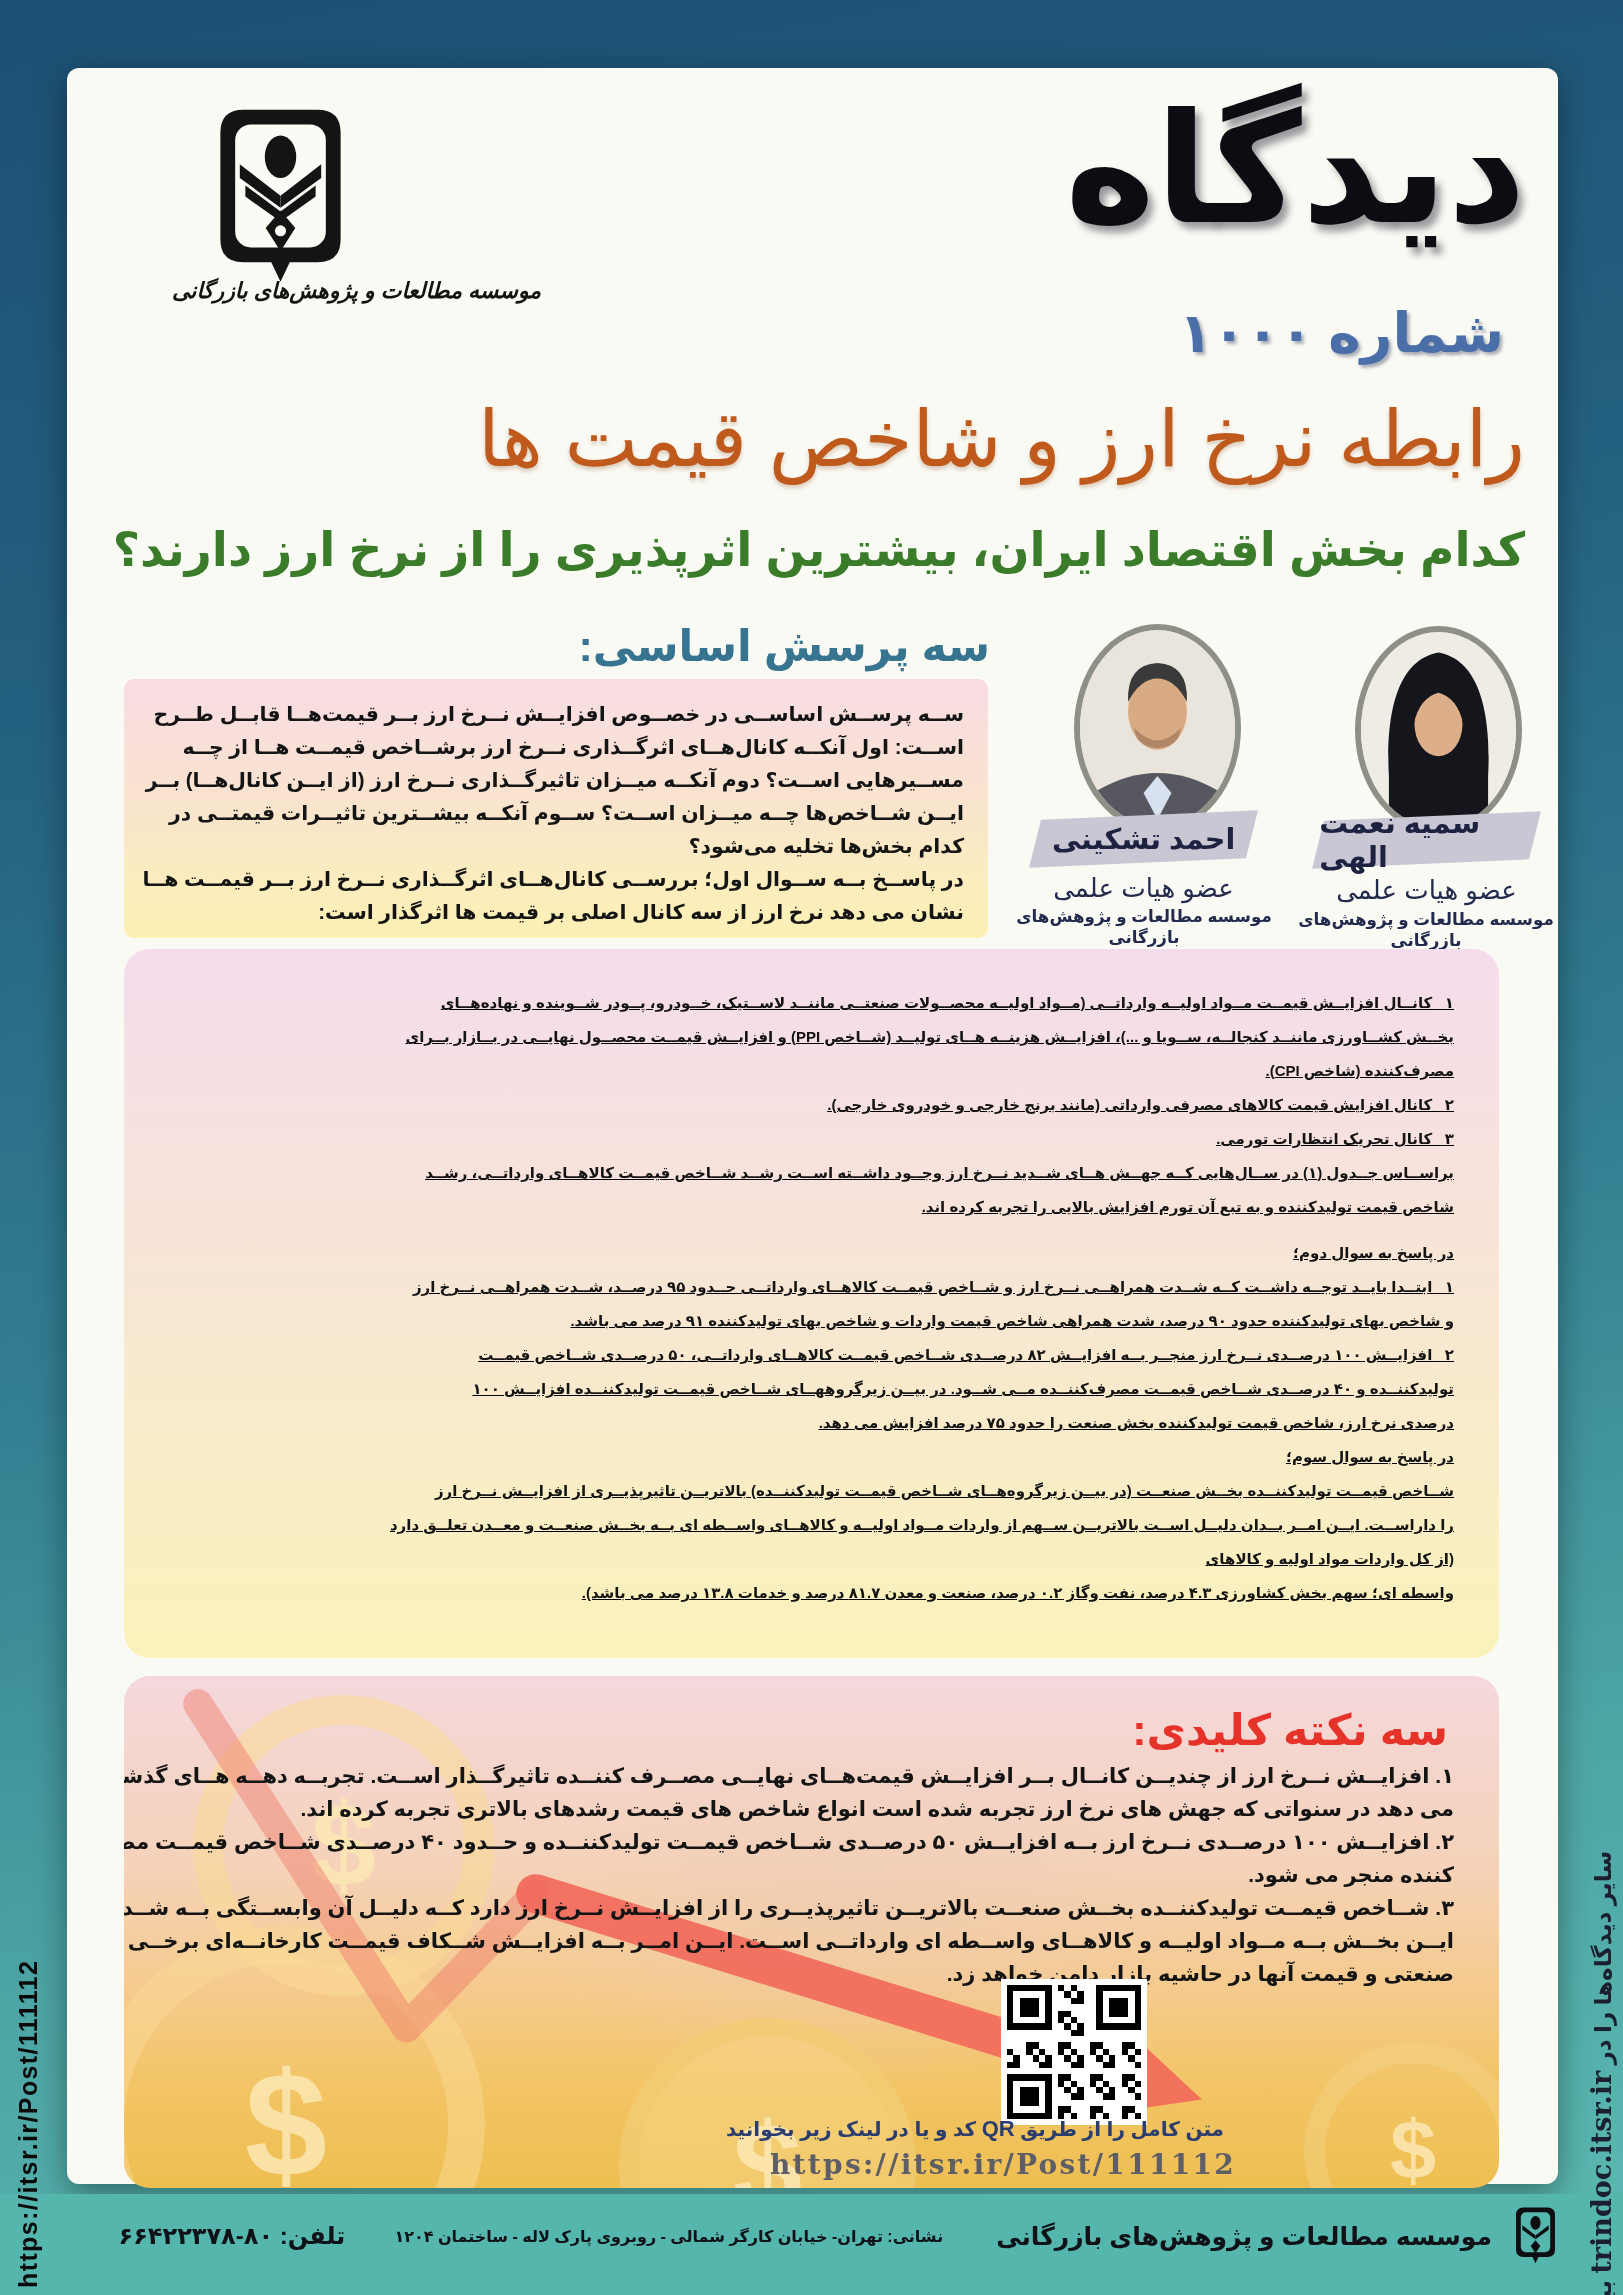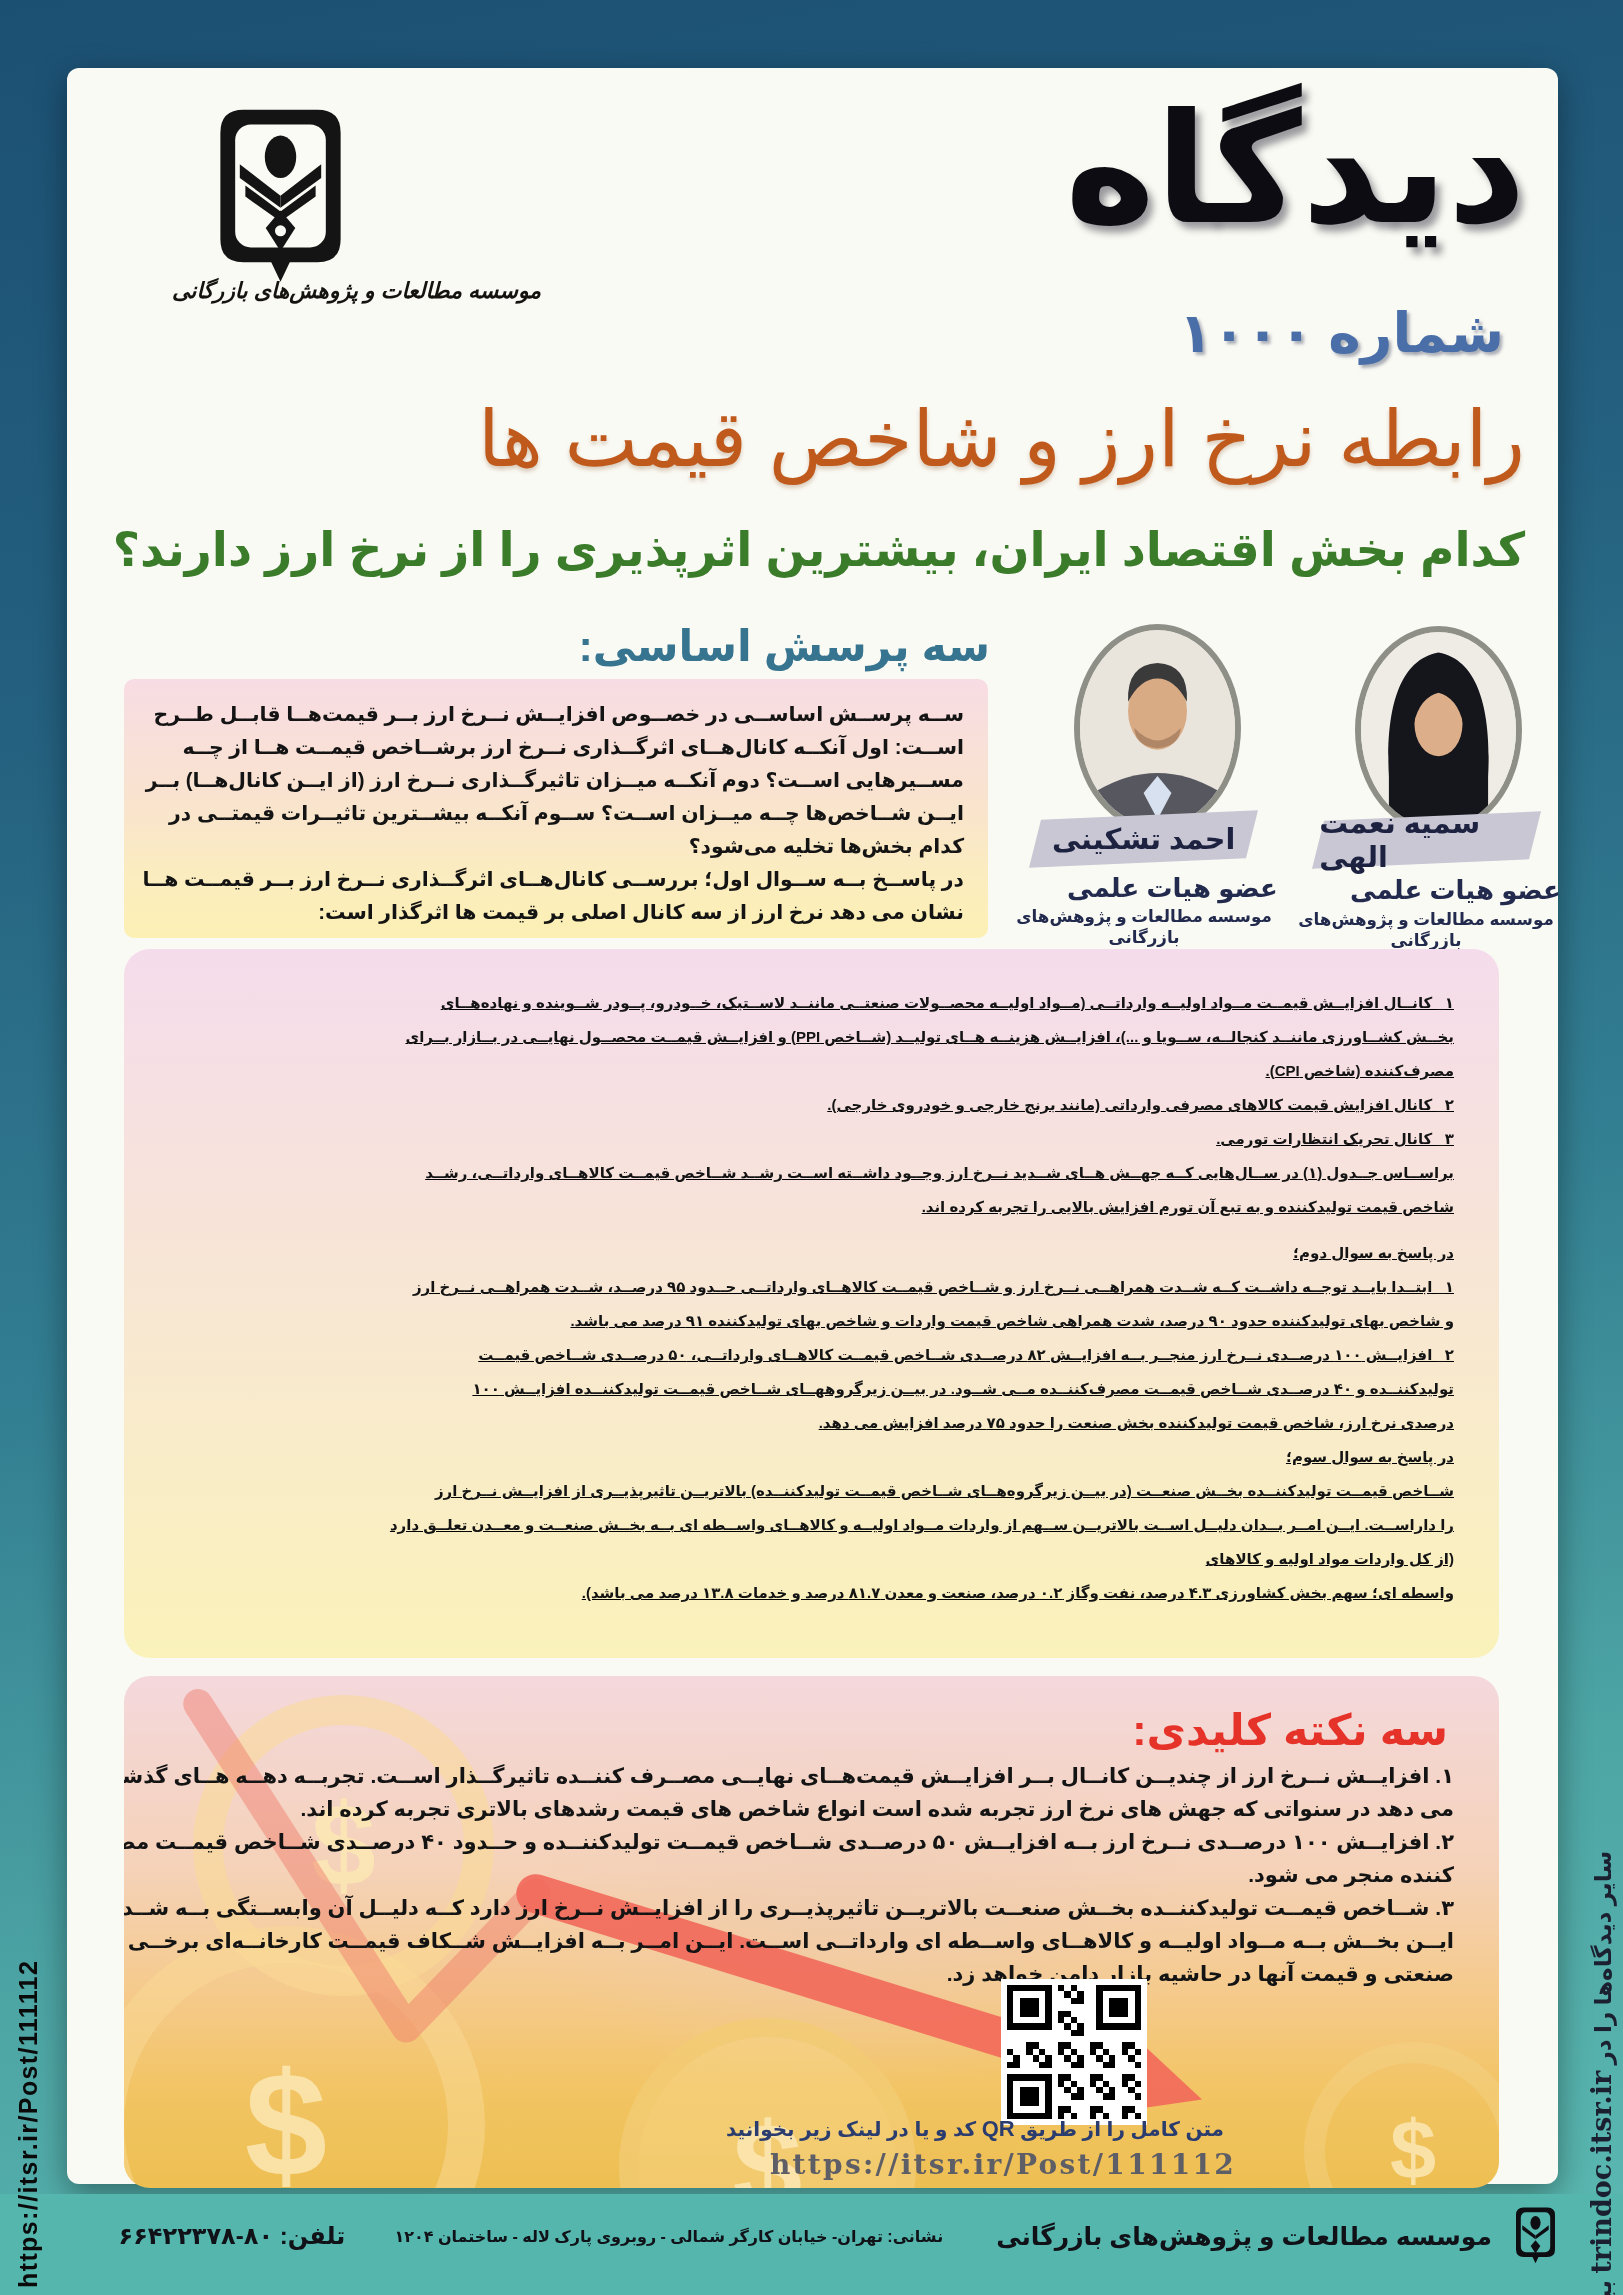--- a/index.html
+++ b/index.html
@@ -26,21 +26,21 @@
              background:linear-gradient(180deg,#f8dce4 0%,#f9e3cf 45%,#fbedbe 78%,#fcf0b4 100%);}
   #intro-lines{left:18.5px;right:24px;top:19.4px;font-size:20.4px;line-height:33px;}
   .tline{font-weight:700;color:#141414;text-align:right;white-space:nowrap;}
   .tline.c{text-align:right;}
   .tline.gap{height:12px;}
   
   .oval{width:155px;height:196px;border:6px solid #8e9087;border-radius:50%;overflow:hidden;background:#e9e5dd;}
   .plate{width:217px;height:48px;background:#c9c7d3;transform:skew(-14deg,-2.5deg);
          display:flex;align-items:center;justify-content:center;}
   .plate span{transform:skew(14deg,2.5deg);font-size:29px;font-weight:800;color:#1c2240;}
-  .role{width:217px;text-align:center;font-size:26px;font-weight:700;color:#222a4e;margin-left:29px;}
+  .role{width:217px;text-align:center;font-size:26px;font-weight:400;color:#222a4e;}
   .aff{width:296px;text-align:center;font-size:16.7px;font-weight:700;color:#222a4e;}
   
   #channels-box{left:124px;top:949px;width:1375px;height:709px;border-radius:26px;
         background:linear-gradient(180deg,#f5dcec 0%,#f7e3da 35%,#f9ecc9 70%,#faf2ba 100%);}
   #channels-lines{left:42px;right:45px;top:37px;font-size:15px;line-height:34px;text-decoration:underline;}
   
   #key-box{left:124px;top:1676px;width:1375px;height:512px;border-radius:26px;overflow:hidden;
         background:linear-gradient(180deg,#f4d8dc 0%,#f5d2b8 38%,#f5ca8b 62%,#f2c462 82%,#edbf52 100%);}
   #key-heading{right:51px;top:29px;font-size:43px;font-weight:800;color:#e6332a;z-index:4;}
   #key-lines{left:42px;right:45px;top:83px;font-size:21px;line-height:33px;z-index:4;}

